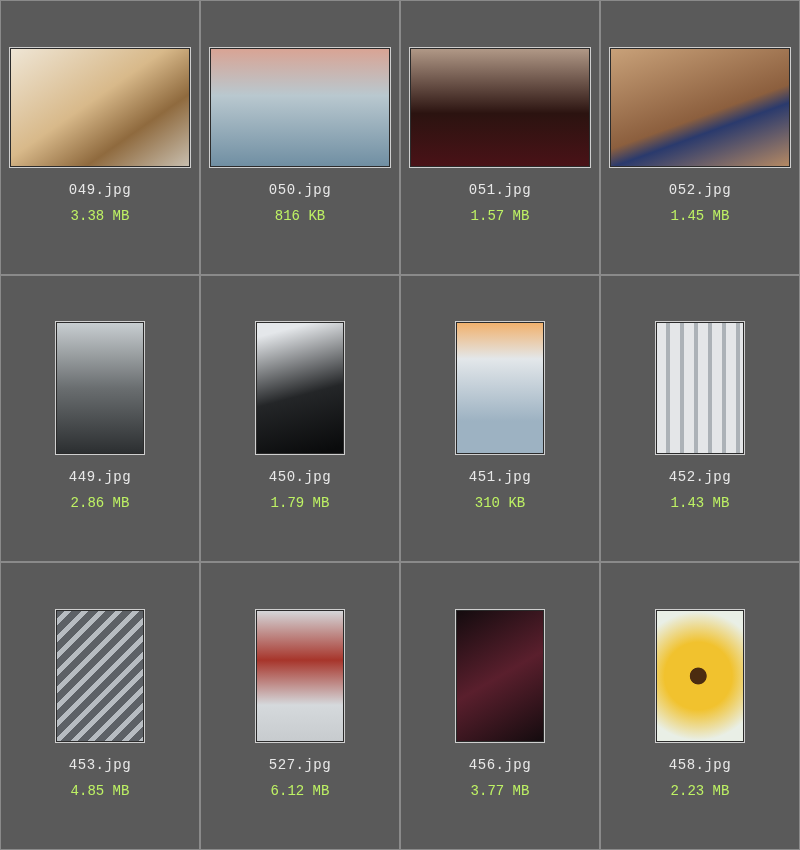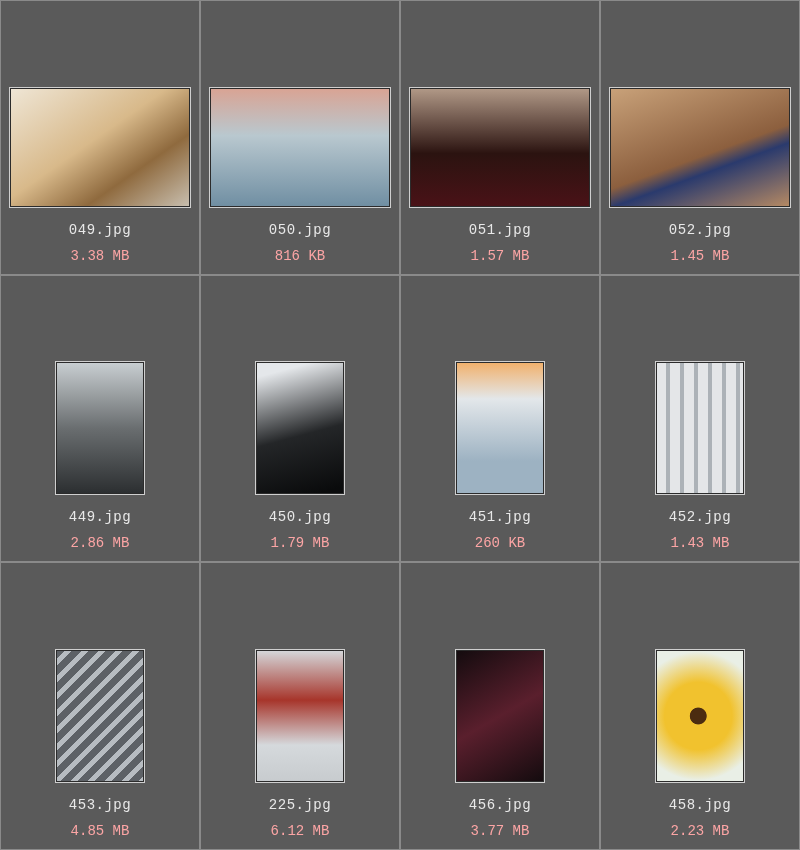--- a/index.html
+++ b/index.html
@@ -16,21 +16,21 @@
       display: grid;
       grid-template-columns: repeat(4, 1fr);
       width: 100%;
       height: 100%;
     }
     .cell {
       border: 1px solid #8a8a8a;
       display: flex;
       flex-direction: column;
       align-items: center;
-      justify-content: flex-end;
+      justify-content: center;
       padding: 6px 4px 10px 4px;
       position: relative;
     }
     .thumb-wrap {
       width: 100%;
       flex: 0 0 auto;
       display: flex;
       align-items: center;
       justify-content: center;
       margin-bottom: 14px;
@@ -40,21 +40,21 @@
       border: 1px solid #cfcfcf;
       box-shadow: 0 0 0 1px #2b2b2b inset;
     }
     .landscape { width: 182px; height: 121px; }
     .portrait  { width: 90px; height: 134px; }
     .fname {
       letter-spacing: 0.5px;
       margin-bottom: 10px;
     }
     .fsize {
-      color: #fca5a5;
+      color: #bef264;
     }
     
     .t0{background:linear-gradient(145deg,#efe6d6,#d8b98a 45%,#8f6a3e 70%,#c9c0b1);}
     .t1{background:linear-gradient(180deg,#d9a393 0%,#b9c8cf 40%,#6f8ea2 100%);}
     .t2{background:linear-gradient(180deg,#b29a88 0%,#2b1310 55%,#4a1217 100%);}
     .t3{background:linear-gradient(160deg,#c9a27a,#8c5f3e 55%,#2a3a6d 65%,#b88b63);}
     .t4{background:linear-gradient(180deg,#c9cfd2,#6a6e70 50%,#2b2e30);}
     .t5{background:linear-gradient(165deg,#e4e7ea 10%,#242628 55%,#0a0b0c 95%);}
     .t6{background:linear-gradient(180deg,#f1b06a 0%,#e3e7ea 28%,#9db2c2 75%);}
     .t7{background:repeating-linear-gradient(90deg,#e4e6e8 0 10px,#acb2b7 10px 14px);}
@@ -111,41 +111,41 @@
         <div class="thumb portrait t5"></div>
       </div>
       <div class="fname">450.jpg</div>
       <div class="fsize">1.79 MB</div>
     </div>
     <div class="cell">
       <div class="thumb-wrap">
         <div class="thumb portrait t6"></div>
       </div>
       <div class="fname">451.jpg</div>
-      <div class="fsize">260 KB</div>
+      <div class="fsize">310 KB</div>
     </div>
     <div class="cell">
       <div class="thumb-wrap">
         <div class="thumb portrait t7"></div>
       </div>
       <div class="fname">452.jpg</div>
       <div class="fsize">1.43 MB</div>
     </div>
     <div class="cell">
       <div class="thumb-wrap">
         <div class="thumb portrait t8"></div>
       </div>
       <div class="fname">453.jpg</div>
       <div class="fsize">4.85 MB</div>
     </div>
     <div class="cell">
       <div class="thumb-wrap">
         <div class="thumb portrait t9"></div>
       </div>
-      <div class="fname">225.jpg</div>
+      <div class="fname">527.jpg</div>
       <div class="fsize">6.12 MB</div>
     </div>
     <div class="cell">
       <div class="thumb-wrap">
         <div class="thumb portrait t11"></div>
       </div>
       <div class="fname">456.jpg</div>
       <div class="fsize">3.77 MB</div>
     </div>
     <div class="cell">

